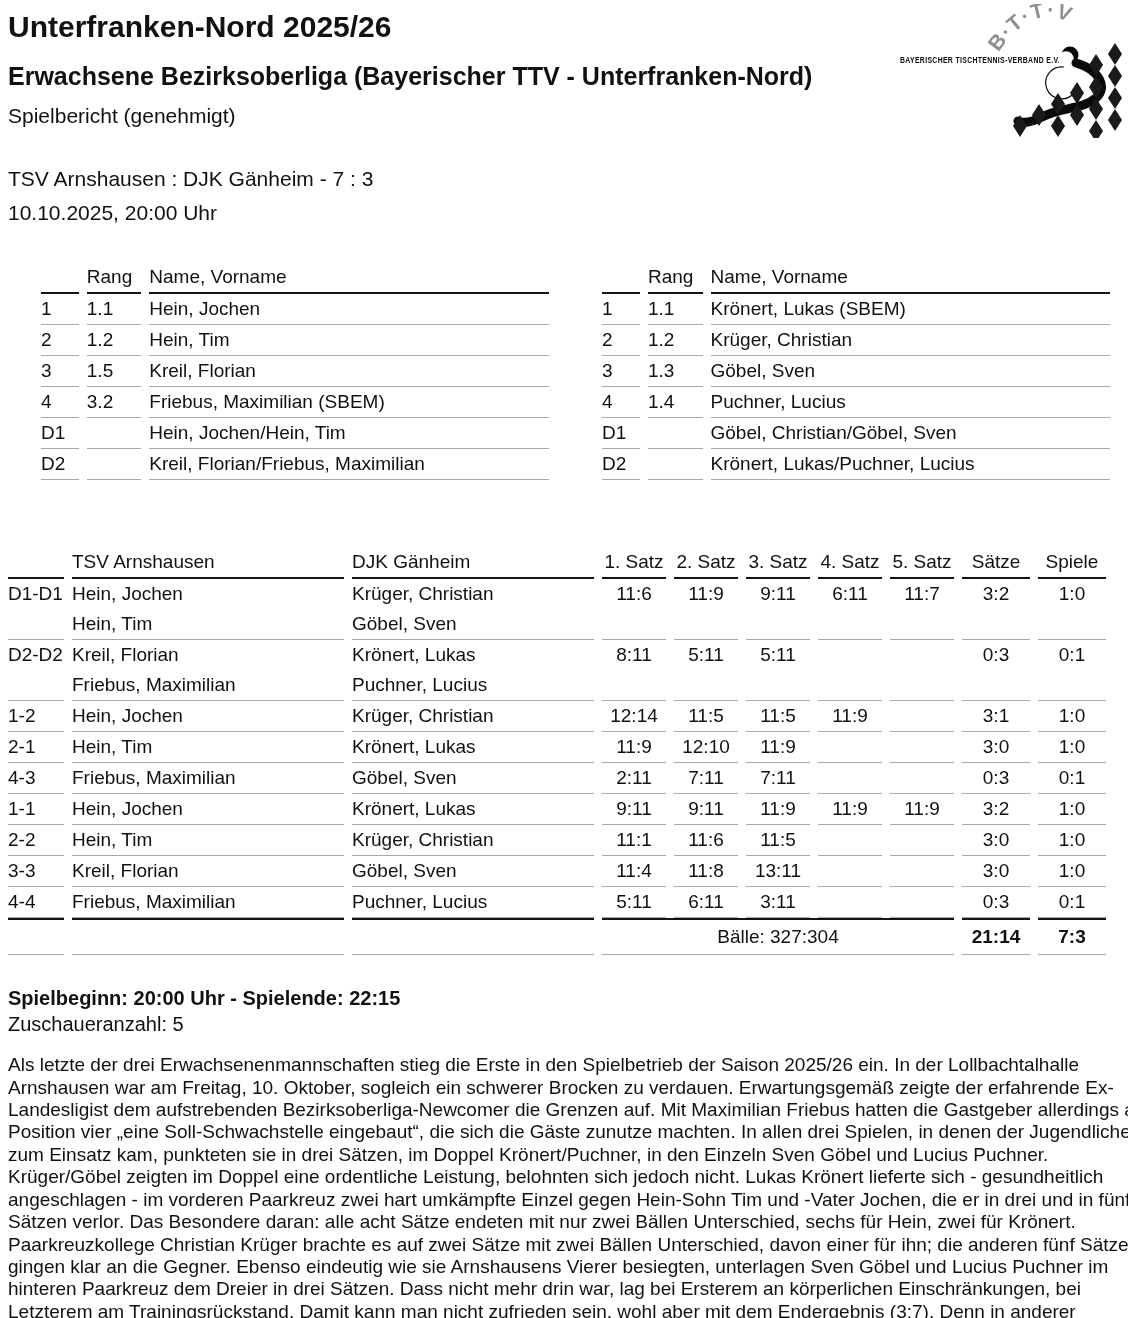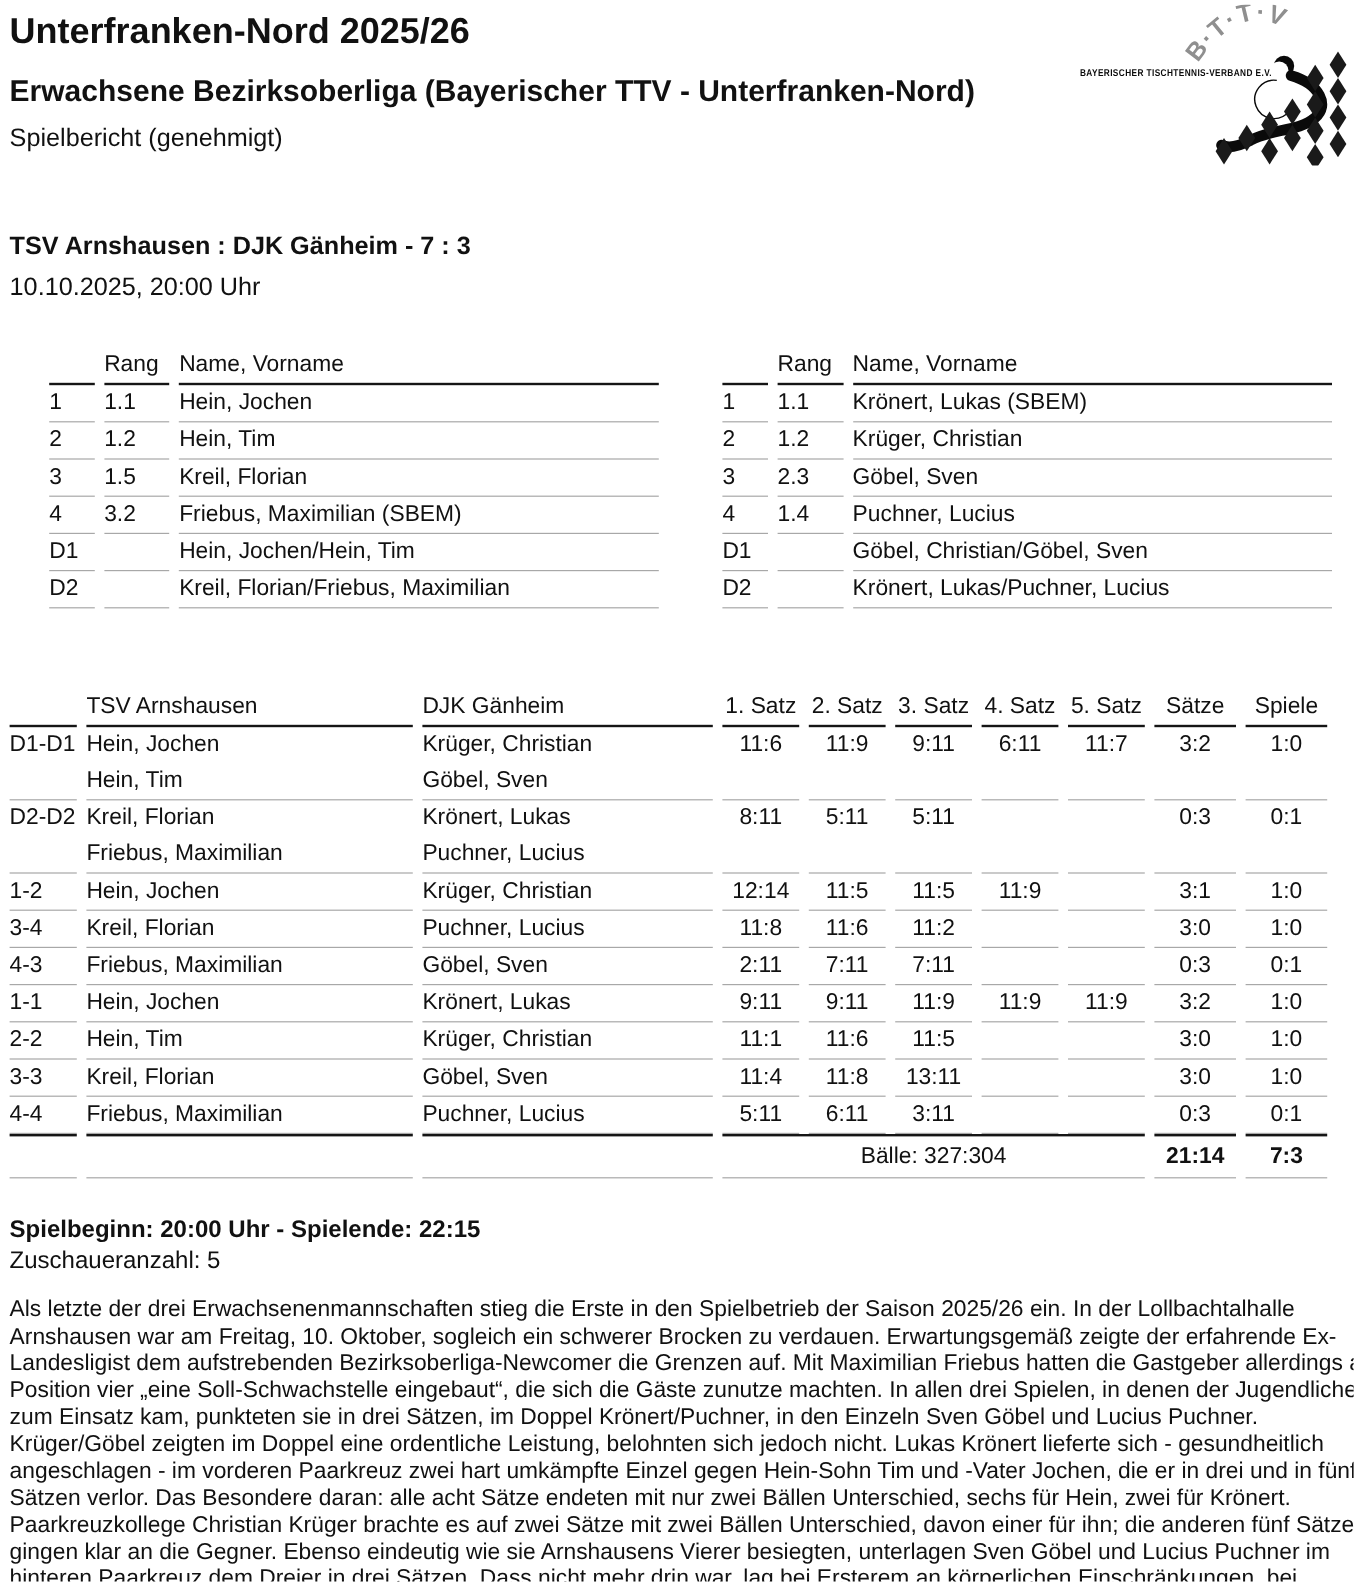--- a/index.html
+++ b/index.html
@@ -5,21 +5,21 @@
   html,body{margin:0;padding:0;background:#ffffff;}
   body{
     width:1128px;height:1318px;overflow:hidden;position:relative;
     font-family:"Liberation Sans","DejaVu Sans",sans-serif;
     color:#111;-webkit-font-smoothing:antialiased;
   }
   .page{padding:8px 0 0 8px;}
   h1{font-size:30px;line-height:1.15;margin:2px 0 0 0;font-weight:bold;}
   h2{font-size:25px;line-height:1.15;margin:17px 0 0 0;font-weight:bold;}
   .report-label{font-size:21px;margin-top:14px;}
-  .match-title{font-size:21px;font-weight:bold;margin-top:66px;}
+  .match-title{font-size:21px;font-weight:normal;margin-top:39px;}
   .match-date{font-size:21px;margin-top:10px;}
 
   table{border-collapse:separate;border-spacing:8px 0;margin-left:-8px;}
   th,td{height:30px;vertical-align:middle;padding:0;font-size:19px;font-weight:normal;
         text-align:left;white-space:nowrap;}
   thead th{border-bottom:2px solid #151515;}
   td.sep{border-bottom:1px solid #a8a8a8;}
   .c{text-align:center;}
   .b{font-weight:bold;}
 
@@ -149,21 +149,21 @@
             <td class="sep">1.1</td>
             <td class="sep">Krönert, Lukas (SBEM)</td>
           </tr>
           <tr>
             <td class="sep">2</td>
             <td class="sep">1.2</td>
             <td class="sep">Krüger, Christian</td>
           </tr>
           <tr>
             <td class="sep">3</td>
-            <td class="sep">2.3</td>
+            <td class="sep">1.3</td>
             <td class="sep">Göbel, Sven</td>
           </tr>
           <tr>
             <td class="sep">4</td>
             <td class="sep">1.4</td>
             <td class="sep">Puchner, Lucius</td>
           </tr>
           <tr>
             <td class="sep">D1</td>
             <td class="sep"></td>
@@ -261,26 +261,26 @@
             <td class="sep">Krüger, Christian</td>
             <td class="c sep">12:14</td>
             <td class="c sep">11:5</td>
             <td class="c sep">11:5</td>
             <td class="c sep">11:9</td>
             <td class="c sep"></td>
             <td class="c sep">3:1</td>
             <td class="c sep">1:0</td>
           </tr>
           <tr>
-            <td class="sep">3-4</td>
-            <td class="sep">Kreil, Florian</td>
-            <td class="sep">Puchner, Lucius</td>
-            <td class="c sep">11:8</td>
-            <td class="c sep">11:6</td>
-            <td class="c sep">11:2</td>
+            <td class="sep">2-1</td>
+            <td class="sep">Hein, Tim</td>
+            <td class="sep">Krönert, Lukas</td>
+            <td class="c sep">11:9</td>
+            <td class="c sep">12:10</td>
+            <td class="c sep">11:9</td>
             <td class="c sep"></td>
             <td class="c sep"></td>
             <td class="c sep">3:0</td>
             <td class="c sep">1:0</td>
           </tr>
           <tr>
             <td class="sep">4-3</td>
             <td class="sep">Friebus, Maximilian</td>
             <td class="sep">Göbel, Sven</td>
             <td class="c sep">2:11</td>

